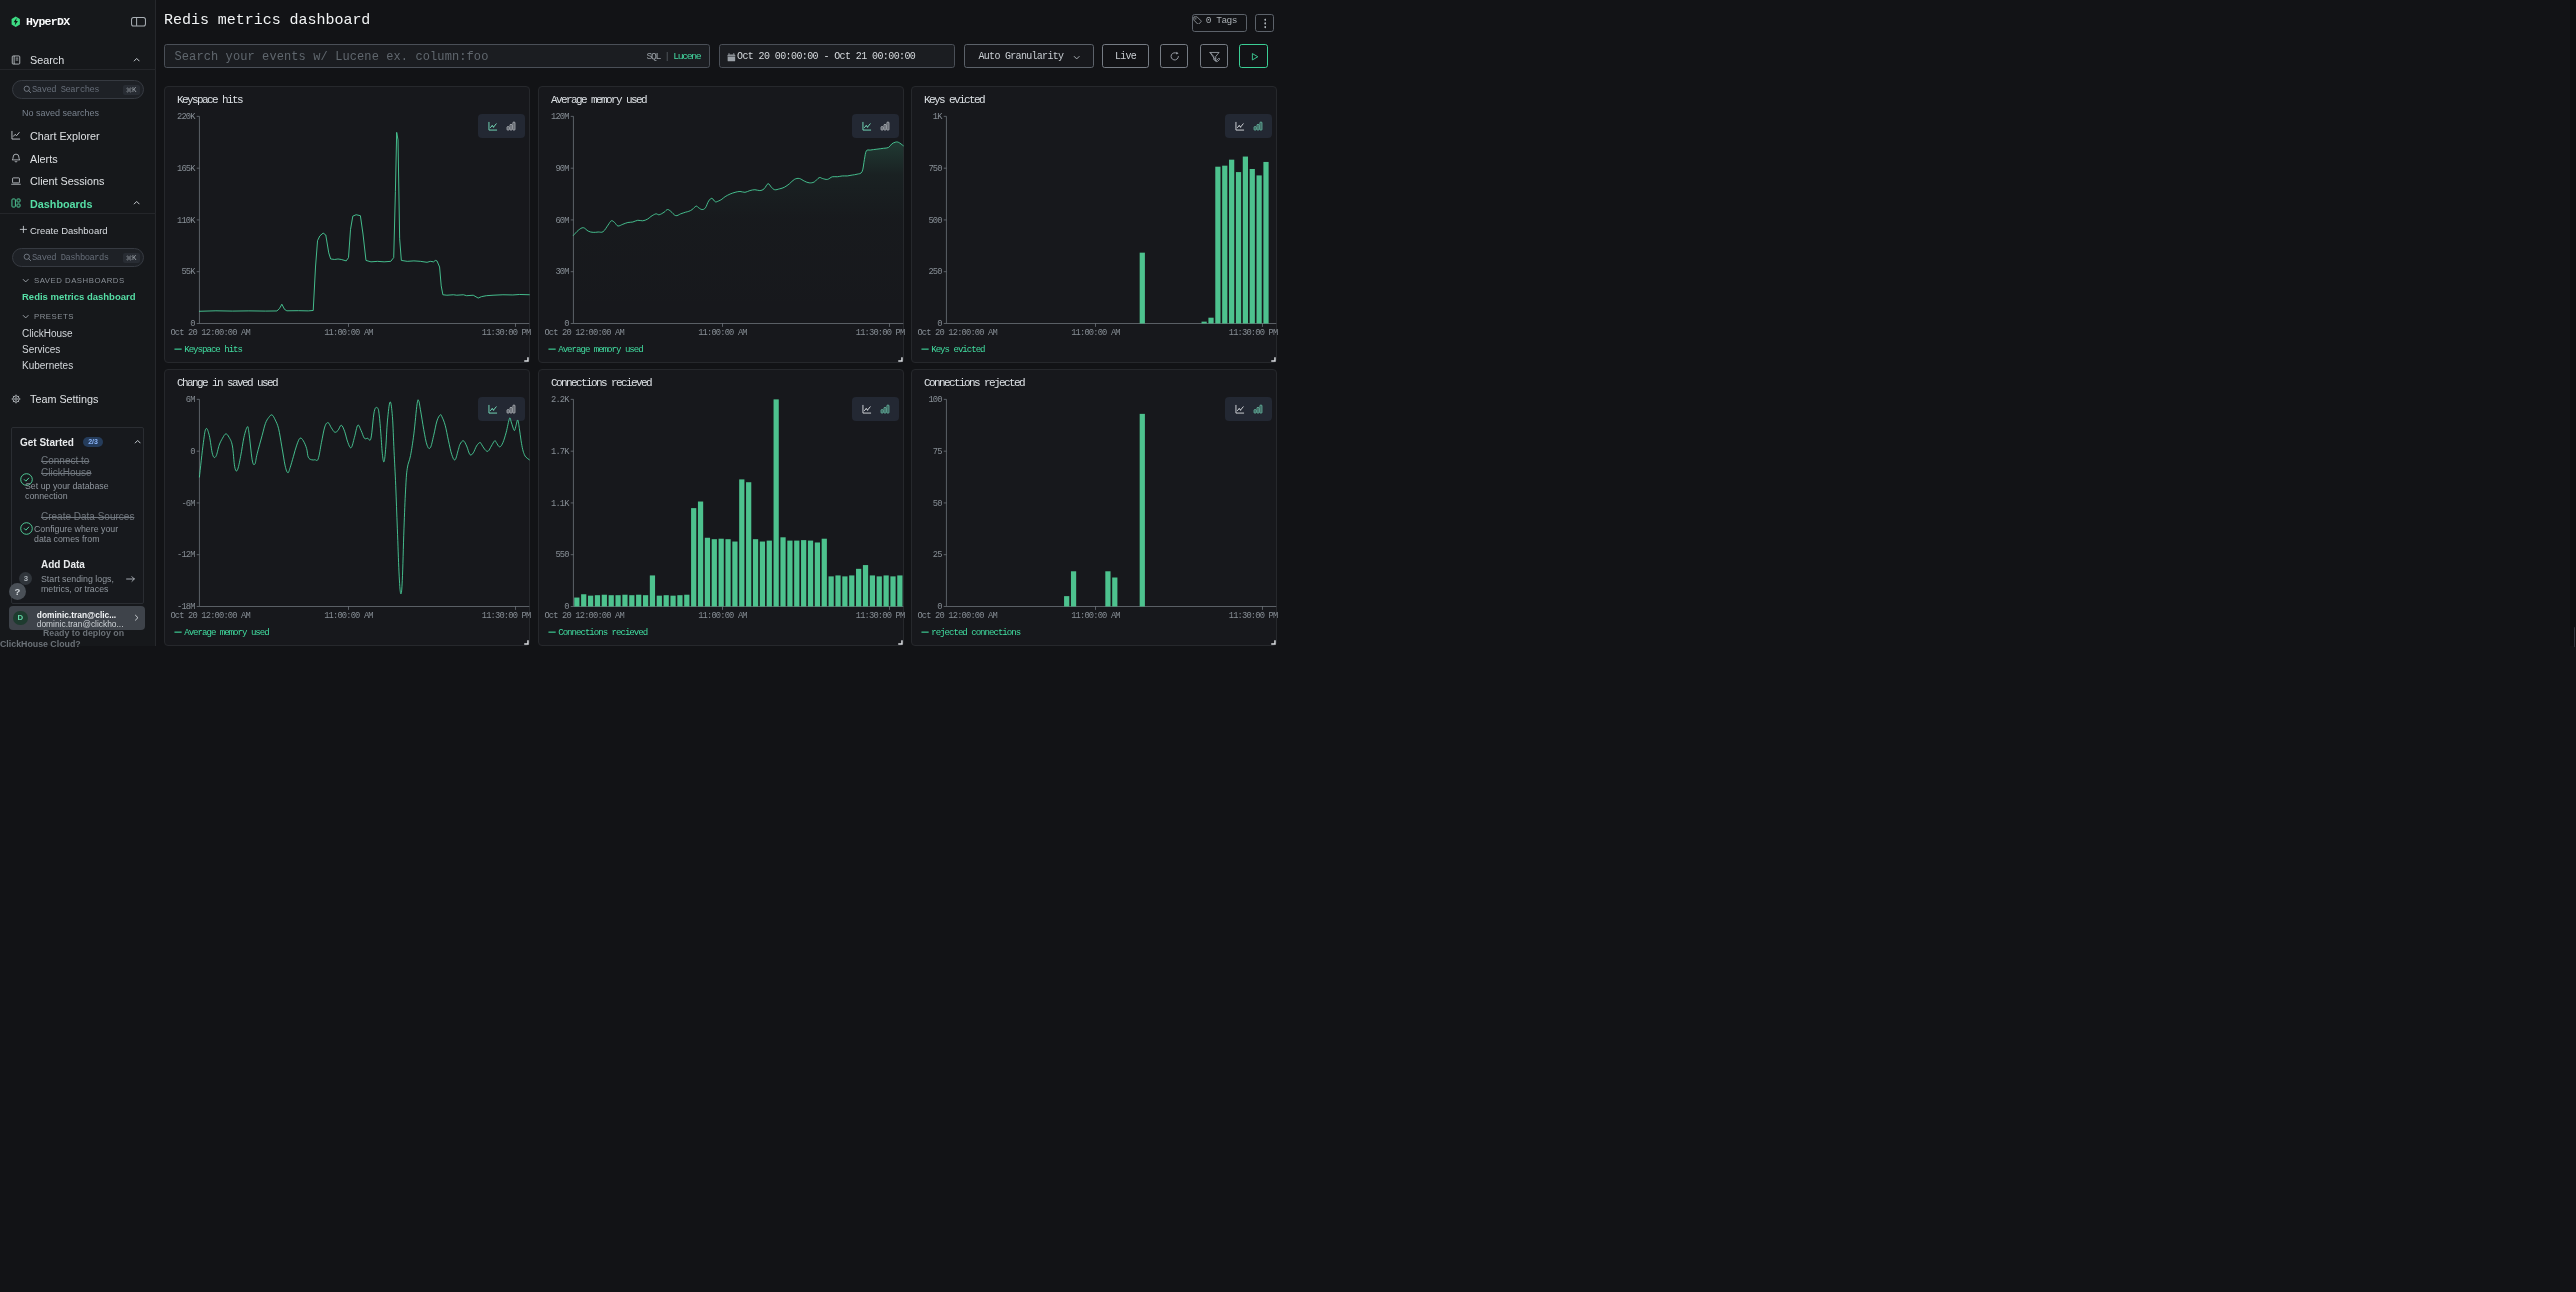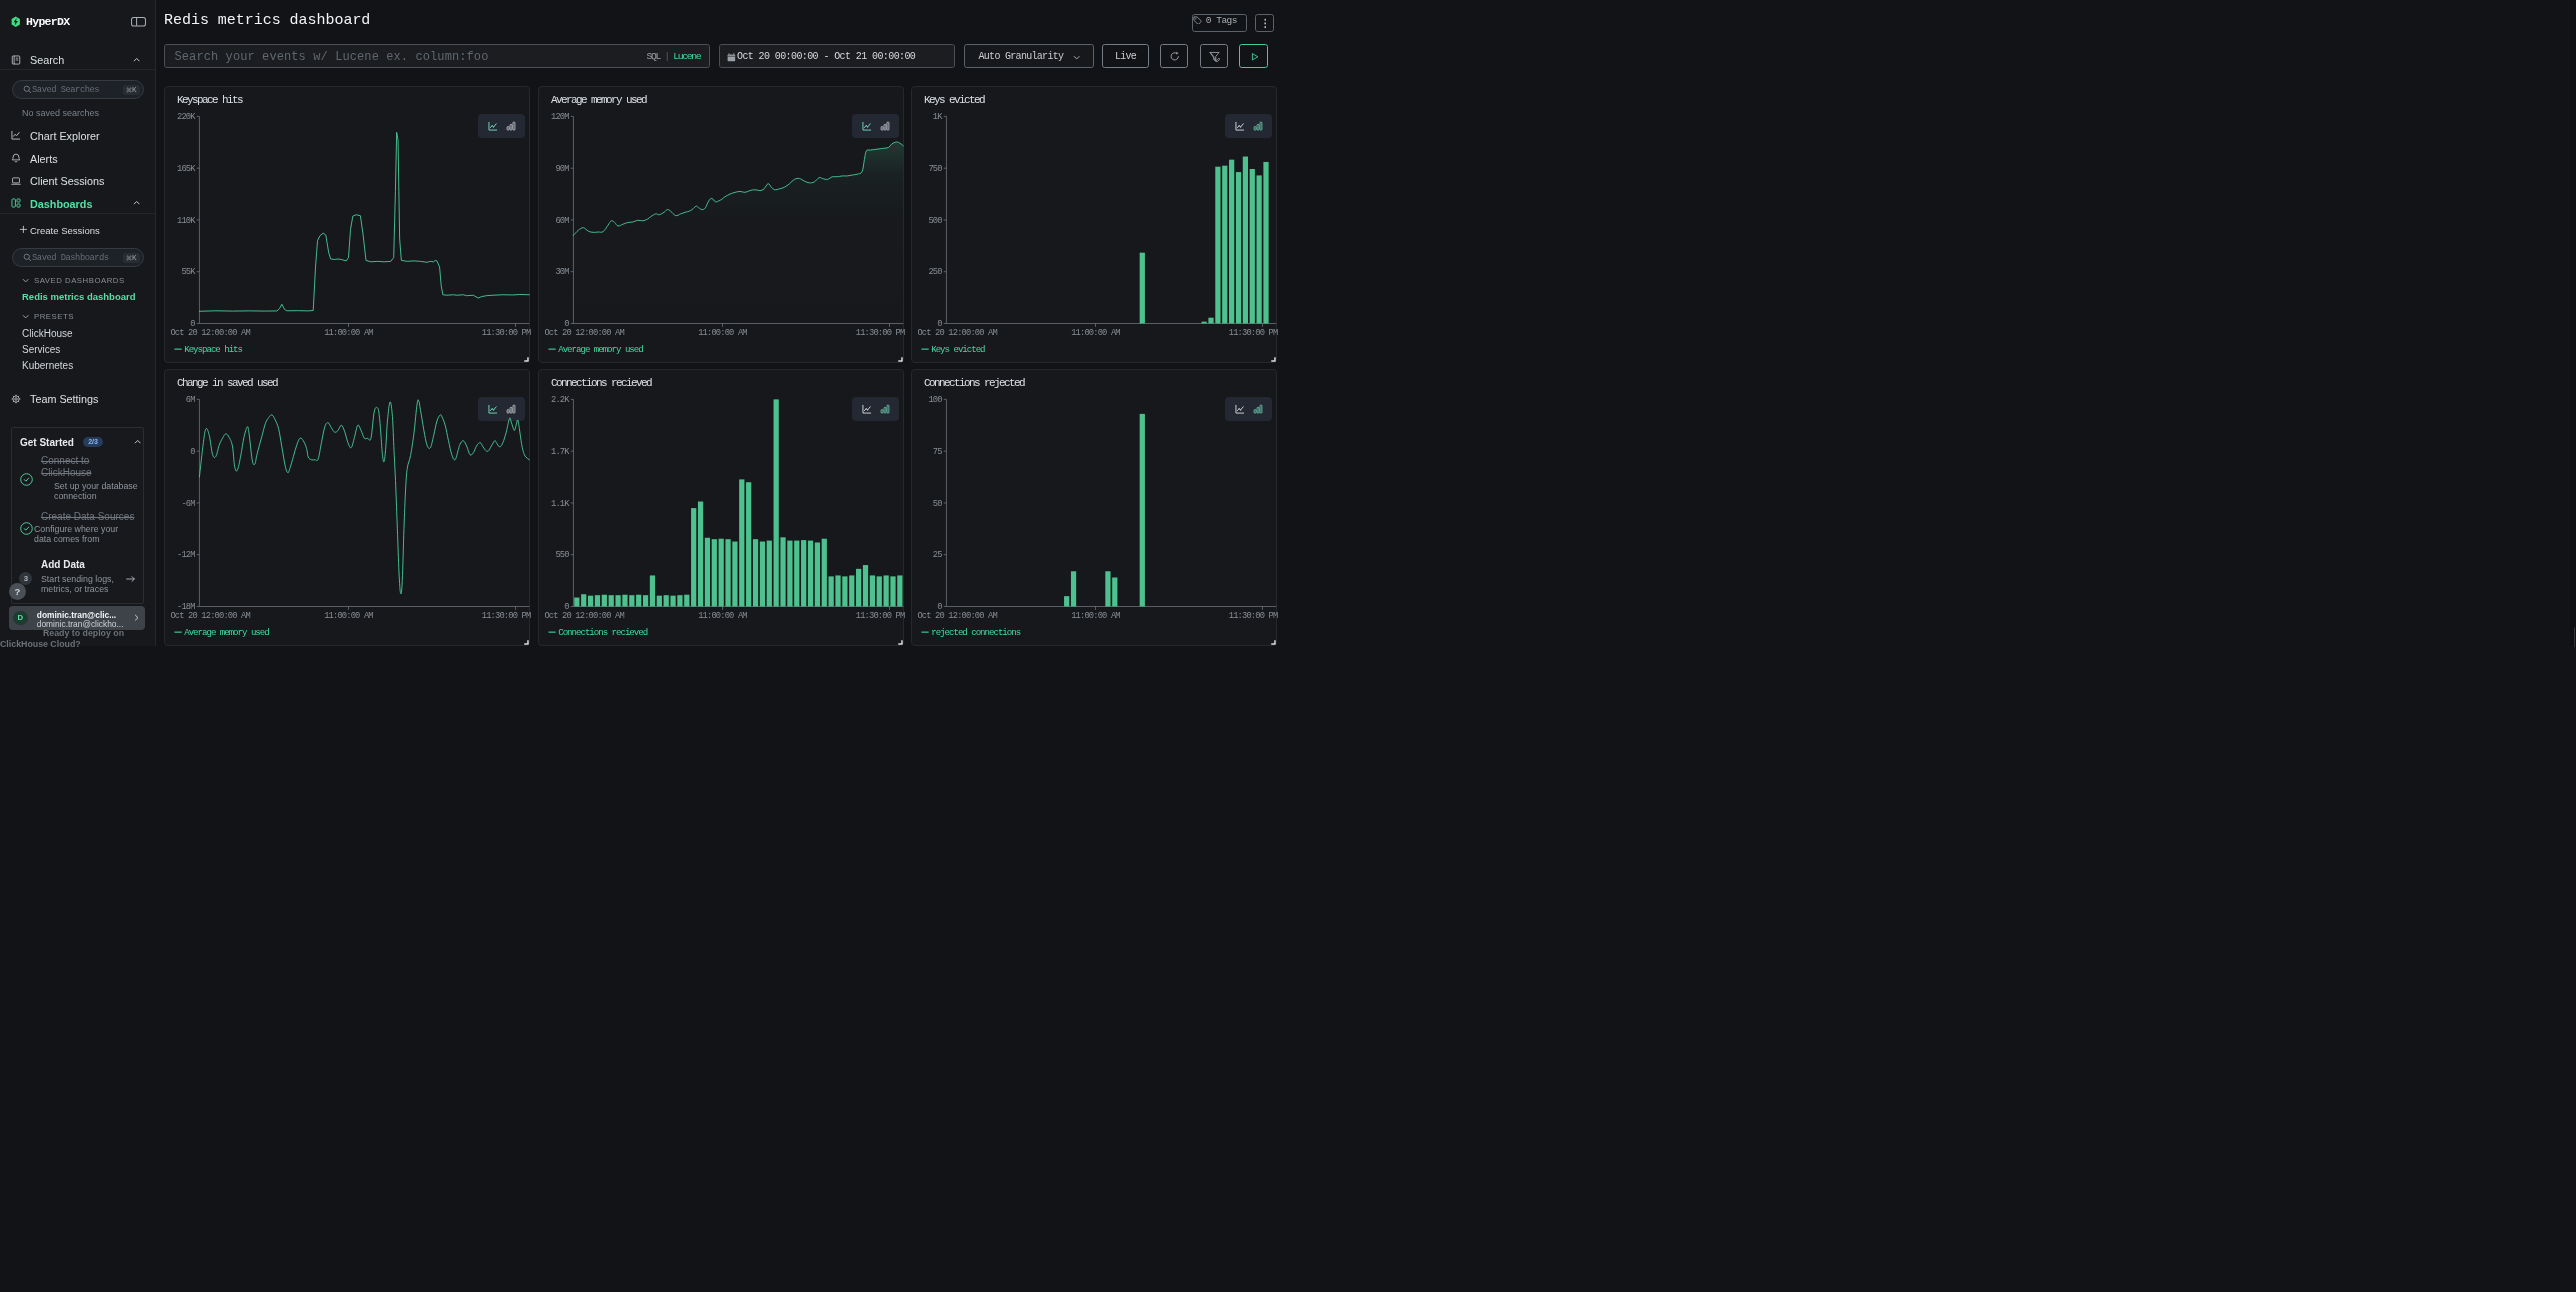--- a/index.html
+++ b/index.html
@@ -74,21 +74,21 @@
       <rect x="9.5" y="9.5" width="5" height="5" rx="1.3" stroke="#56dfa6" stroke-width="1.4"></rect>
     </svg>
  <div class="nav" style="left:30px;top:198px;color:#56dfa6;font-weight:700">Dashboards</div>
  <svg style="position:absolute;left:133px;top:199px" width="7.4" height="7.4" viewBox="0 0 12 12" fill="none">
       <path d="M2 8 L6 4 L10 8" stroke="#c7ccd1" stroke-width="1.6" stroke-linecap="round" stroke-linejoin="round"></path>
     </svg>
  <div class="sdiv" style="top:213px"></div>
  <svg style="position:absolute;left:19px;top:225px" width="8.8" height="8.8" viewBox="0 0 14 14" fill="none">
       <path d="M7 2 V12 M2 7 H12" stroke="#c7ccd1" stroke-width="1.4" stroke-linecap="round"></path>
     </svg>
- <div style="position:absolute;left:30px;top:225px;font:9.5px 'Liberation Sans', sans-serif;color:#d8dce0">Create Sessions</div>
+ <div style="position:absolute;left:30px;top:225px;font:9.5px 'Liberation Sans', sans-serif;color:#d8dce0">Create Dashboard</div>
  <div class="pill" style="left:11.5px;top:248px;width:132px;height:19px">
       <svg style="position:absolute;left:10px;top:4.4px" width="8.8" height="8.8" viewBox="0 0 14 14" fill="none">
         <circle cx="6" cy="6" r="4.2" stroke="#7b828c" stroke-width="1.4"></circle>
         <path d="M9.2 9.2 L12.5 12.5" stroke="#7b828c" stroke-width="1.4" stroke-linecap="round"></path>
       </svg>
       <span style="position:absolute;left:19.6px;top:4px;color:#666d78;font:8.8px 'Liberation Mono', monospace;letter-spacing:-0.5px">Saved Dashboards</span>
       <div style="position:absolute;left:110px;top:4.4px;width:17.6px;height:10px;background:#282c33;border-radius:2px;color:#9aa1a7;font:7.4px 'Liberation Mono', monospace;text-align:center;line-height:10px"><svg width="6" height="6" viewBox="0 0 14 14" fill="none" style="vertical-align:-0.7px">
           <path d="M5 5 H9 V9 H5 Z M5 5 H3.4 A1.6 1.6 0 1 1 5 3.4 Z M9 5 V3.4 A1.6 1.6 0 1 1 10.6 5 Z M9 9 H10.6 A1.6 1.6 0 1 1 9 10.6 Z M5 9 V10.6 A1.6 1.6 0 1 1 3.4 9 Z" stroke="#9aa1a7" stroke-width="1.1"></path>
         </svg>K</div>
     </div>
@@ -115,21 +115,21 @@
    <div style="position:absolute;left:8px;top:8.8px;font:700 10px 'Liberation Sans', sans-serif;color:#e9ebed">Get Started</div>
    <div style="position:absolute;left:71px;top:8.8px;width:20px;height:10px;border-radius:5.4px;background:#253c5b;color:#8ab4f8;font:700 7px 'Liberation Sans', sans-serif;text-align:center;line-height:10px">2/3</div>
    <svg style="position:absolute;left:122px;top:10px" width="7.4" height="7.4" viewBox="0 0 12 12" fill="none">
         <path d="M2 8 L6 4 L10 8" stroke="#c7ccd1" stroke-width="1.6" stroke-linecap="round" stroke-linejoin="round"></path>
       </svg>
    <svg style="position:absolute;left:7.6px;top:45px" width="13" height="13" viewBox="0 0 22 22" fill="none">
         <circle cx="11" cy="11" r="9.8" stroke="#56dfa6" stroke-width="1.5"></circle>
         <path d="M7.3 11.2 L9.9 13.8 L14.8 8.6" stroke="#56dfa6" stroke-width="1.6" stroke-linecap="round" stroke-linejoin="round"></path>
       </svg>
    <div style="position:absolute;left:29px;top:27px;font:10px 'Liberation Sans', sans-serif;color:#70777e;text-decoration:line-through;line-height:11.5px">Connect to<br>ClickHouse</div>
-   <div style="position:absolute;left:42px;top:53px;font:8.8px 'Liberation Sans', sans-serif;color:#90979e;line-height:10px">Set up your database<br>connection</div>
+   <div style="position:absolute;left:13px;top:53px;font:8.8px 'Liberation Sans', sans-serif;color:#90979e;line-height:10px">Set up your database<br>connection</div>
    <svg style="position:absolute;left:7.6px;top:94px" width="13" height="13" viewBox="0 0 22 22" fill="none">
         <circle cx="11" cy="11" r="9.8" stroke="#56dfa6" stroke-width="1.5"></circle>
         <path d="M7.3 11.2 L9.9 13.8 L14.8 8.6" stroke="#56dfa6" stroke-width="1.6" stroke-linecap="round" stroke-linejoin="round"></path>
       </svg>
    <div style="position:absolute;left:29px;top:83px;font:10px 'Liberation Sans', sans-serif;color:#70777e;text-decoration:line-through">Create Data Sources</div>
    <div style="position:absolute;left:22px;top:96px;font:8.8px 'Liberation Sans', sans-serif;color:#90979e;line-height:10px">Configure where your<br>data comes from</div>
    <div style="position:absolute;left:7.4px;top:144px;width:13px;height:13px;border-radius:50%;background:#30353b;color:#aab0b6;font:700 7.8px 'Liberation Sans', sans-serif;text-align:center;line-height:13px">3</div>
    <div style="position:absolute;left:29px;top:131px;font:700 10px 'Liberation Sans', sans-serif;color:#e9ebed">Add Data</div>
    <div style="position:absolute;left:29px;top:146px;font:8.8px 'Liberation Sans', sans-serif;color:#90979e;line-height:10px">Start sending logs,<br>metrics, or traces</div>
    <svg style="position:absolute;left:114px;top:147px" width="9.5" height="8" viewBox="0 0 16 12" fill="none">

